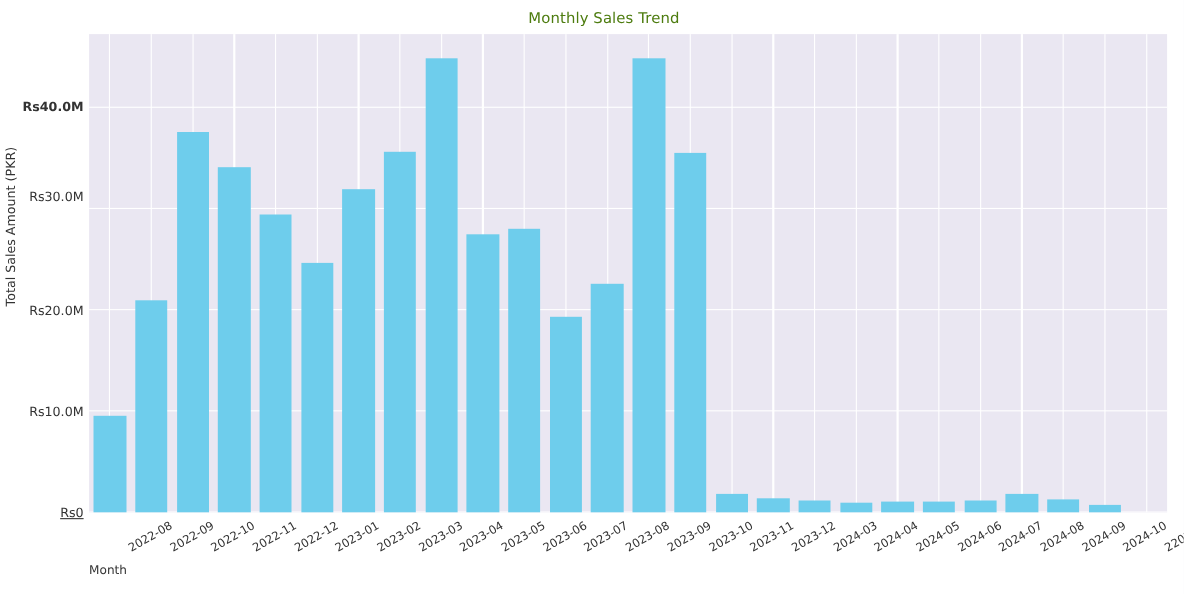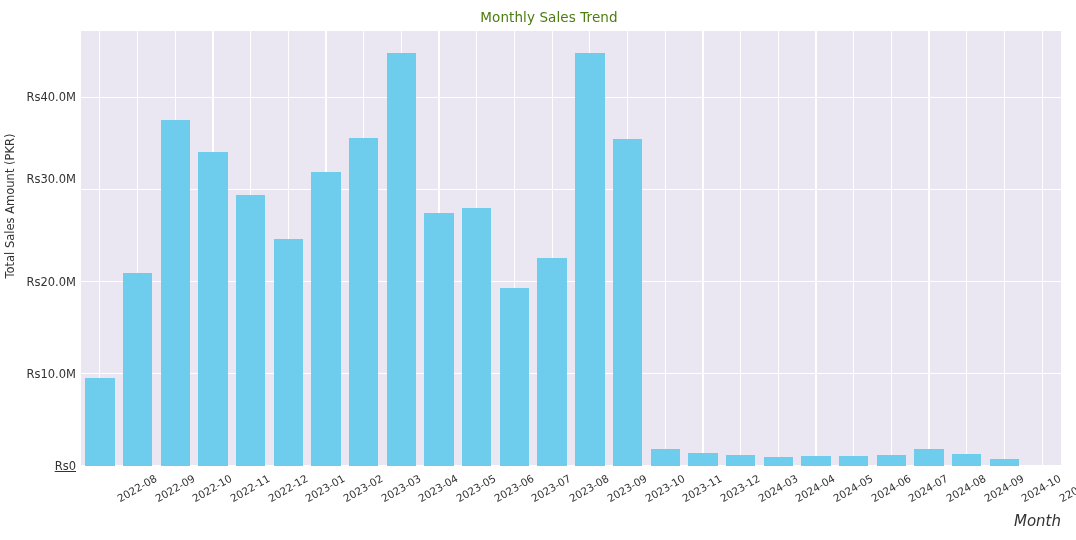--- a/index.html
+++ b/index.html
@@ -114,40 +114,39 @@
     white-space: nowrap;
     transform: rotate(-30deg);
     transform-origin: right top;
     text-align: right;
   }
   #xlabel {
     position: absolute;
     left: 81px;
     top: 512px;
     width: 980px;
-    text-align: right;
-    font-size: 15px;
-    color: #333333;
-    font-style: italic;
+    text-align: left;
+    font-size: 11px;
+    color: #333333;
   }
 </style>
 </head>
 <body>
 
 <div id="figure">
 
   <div id="chart-title">Monthly Sales Trend</div>
 
   <div id="y-axis">
     <div id="ylabel">Total Sales Amount (PKR)</div>
   <div class="ytick" style="top: 435px; text-decoration: underline;">Rs0</div>
       <div class="ytick" style="top: 342.839px;">Rs10.0M</div>
       <div class="ytick" style="top: 250.678px;">Rs20.0M</div>
       <div class="ytick" style="top: 148px;">Rs30.0M</div>
-      <div class="ytick" style="top: 66.3559px;">Rs40.0M</div>
+      <div class="ytick" style="top: 66.3559px; font-weight: bold;">Rs40.0M</div>
     </div>
 
   <div id="plot-area">
       <div class="gridline-h" style="top: 434.35px;"></div>
       <div class="gridline-h" style="top: 342.189px;"></div>
       <div class="gridline-h" style="top: 250.028px;"></div>
       <div class="gridline-h" style="top: 157.867px;"></div>
       <div class="gridline-h" style="top: 65.7059px;"></div>
       <div class="gridline-v" style="left: 18.1962px;"></div>
       <div class="bar" title="2022-08" style="left: 4.14615px; width: 29.4px; height: 88.4746px; background: rgb(110, 205, 236);"></div>

